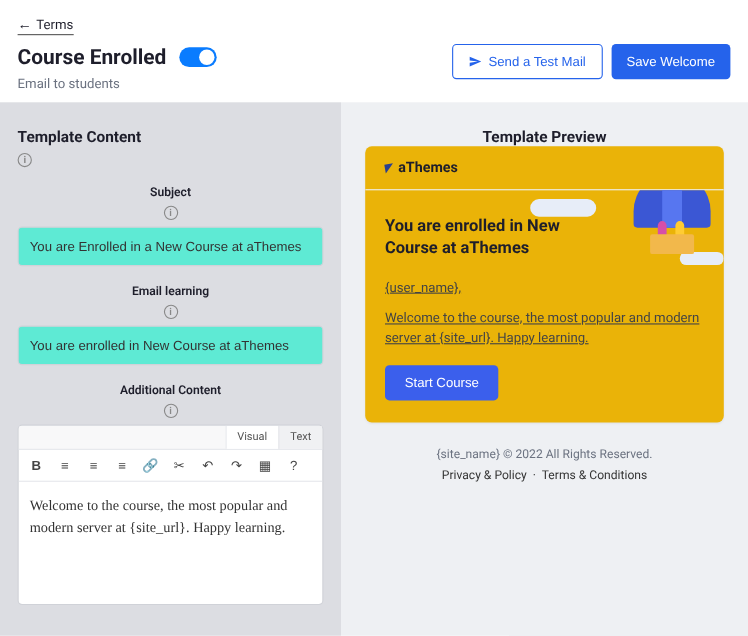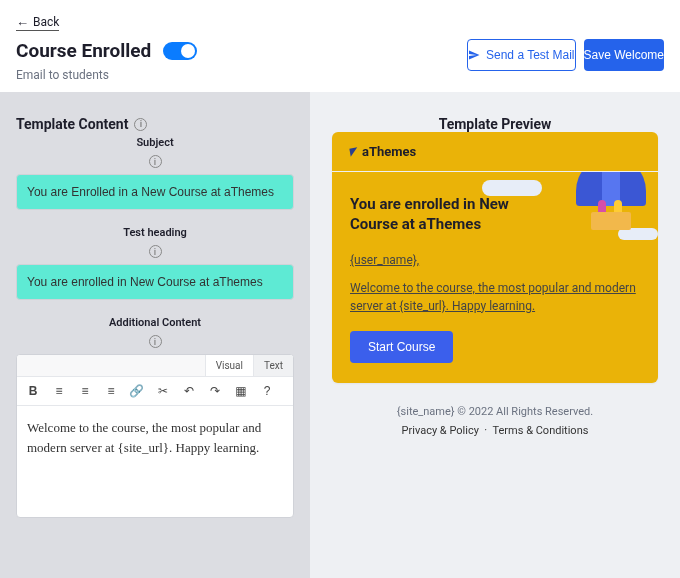--- a/index.html
+++ b/index.html
@@ -8,27 +8,27 @@
     .back-link { display: inline-flex; align-items: center; gap: 4px; font-size: 12px; color: #1e1e2b; text-decoration: none; border-bottom: 1px solid #555; padding-bottom: 1px; }
     .back-link .arrow { font-size: 13px; border: none; }
     .header-row { display: flex; justify-content: space-between; align-items: flex-start; margin-top: 8px; }
     .title-block { display: flex; flex-direction: column; gap: 6px; justify-content: space-between; }
     .title-line { display: flex; align-items: center; gap: 12px; }
     .page-title { font-size: 19px; font-weight: 700; }
     .subtitle { font-size: 12px; color: #6b7280; }
     .toggle { width: 34px; height: 18px; background: #0a7cff; border-radius: 10px; position: relative; cursor: pointer; }
     .toggle::after { content: ""; position: absolute; width: 14px; height: 14px; background: #fff; border-radius: 50%; top: 2px; right: 2px; }
     .header-buttons { display: flex; gap: 8px; }
-    .btn { padding: 8px 0; border-radius: 4px; font-size: 12px; font-weight: 500; cursor: pointer; border: none; display: inline-flex; align-items: center; gap: 6px; }
+    .btn { padding: 8px 14px; border-radius: 4px; font-size: 12px; font-weight: 500; cursor: pointer; border: none; display: inline-flex; align-items: center; gap: 6px; }
     .btn-outline { background: #fff; border: 1px solid #2563eb; color: #2563eb; }
     .btn-primary { background: #2563eb; color: #fff; }
     .main { display: flex; height: calc(578px - 90px); }
     .left-panel { width: 310px; background: #dcdde2; padding: 24px 16px; }
     .right-panel { flex: 1; background: #eef0f3; padding: 24px 22px; }
-    .section-title { font-size: 14px; font-weight: 700; margin-bottom: 4px; display: flex; align-items: center; gap: 6px; }
+    .section-title { font-size: 14px; font-weight: 700; margin-bottom: 16px; display: flex; align-items: flex-start; gap: 6px; flex-direction: column; }
     .info-icon { width: 13px; height: 13px; border: 1px solid #888; border-radius: 50%; display: inline-flex; align-items: center; justify-content: center; font-size: 9px; color: #888; }
     .field-label { font-size: 11px; font-weight: 600; color: #1e1e2b; margin-bottom: 6px; display: flex; align-items: center; gap: 6px; flex-direction: column; }
     .text-input { width: 100%; padding: 10px 10px; border: 1px solid #d0d2d8; border-radius: 4px; font-size: 12px; background: #5eead4; margin-bottom: 16px; color: #333; }
     .editor-wrap { border: 1px solid #d0d2d8; border-radius: 4px; background: #fff; overflow: hidden; }
     .editor-tabs { display: flex; justify-content: flex-end; border-bottom: 1px solid #e5e7eb; background: #f8f8f9; }
     .editor-tab { padding: 5px 10px; font-size: 10px; color: #555; border-left: 1px solid #e5e7eb; cursor: pointer; background: #f0f1f3; }
     .editor-tab.active { background: #fff; }
     .toolbar { display: flex; gap: 10px; padding: 6px 8px; border-bottom: 1px solid #e5e7eb; align-items: center; }
     .tb-icon { width: 16px; height: 16px; display: inline-flex; align-items: center; justify-content: center; font-size: 12px; color: #444; cursor: pointer; font-family: Arial, sans-serif; }
     .editor-body { padding: 12px 10px 60px; font-size: 13px; color: #333; line-height: 1.5; font-family: Georgia, serif; min-height: 100px; }
@@ -52,21 +52,21 @@
     .footer { text-align: center; font-size: 11px; color: #6b7280; margin-top: 22px; }
     .footer-links { margin-top: 6px; color: #333; }
     .footer-links span { cursor: pointer; }
   </style>
 </head>
 <body>
 
 <div class="header">
   <a class="back-link">
     <span class="arrow">←</span>
-    <span>Back</span>
+    <span>Terms</span>
   </a>
   <div class="header-row">
     <div class="title-block">
       <div class="title-line">
         <h1 class="page-title">Course Enrolled</h1>
         <div class="toggle"></div>
       </div>
       <div class="subtitle">Email to students</div>
     </div>
     <div class="header-buttons">
@@ -86,21 +86,21 @@
     <div class="section-title">
       <span>Template Content</span>
       <span class="info-icon">i</span>
     </div>
     <div class="field-label">
       <span>Subject</span>
       <span class="info-icon">i</span>
     </div>
     <input class="text-input" value="You are Enrolled in a New Course at aThemes" style="">
     <div class="field-label">
-      <span>Test heading</span>
+      <span>Email learning</span>
       <span class="info-icon">i</span>
     </div>
     <input class="text-input" value="You are enrolled in New Course at aThemes" style="">
     <div class="field-label">
       <span>Additional Content</span>
       <span class="info-icon">i</span>
     </div>
     <div class="editor-wrap">
       <div class="editor-tabs">
         <div class="editor-tab active">Visual</div>

